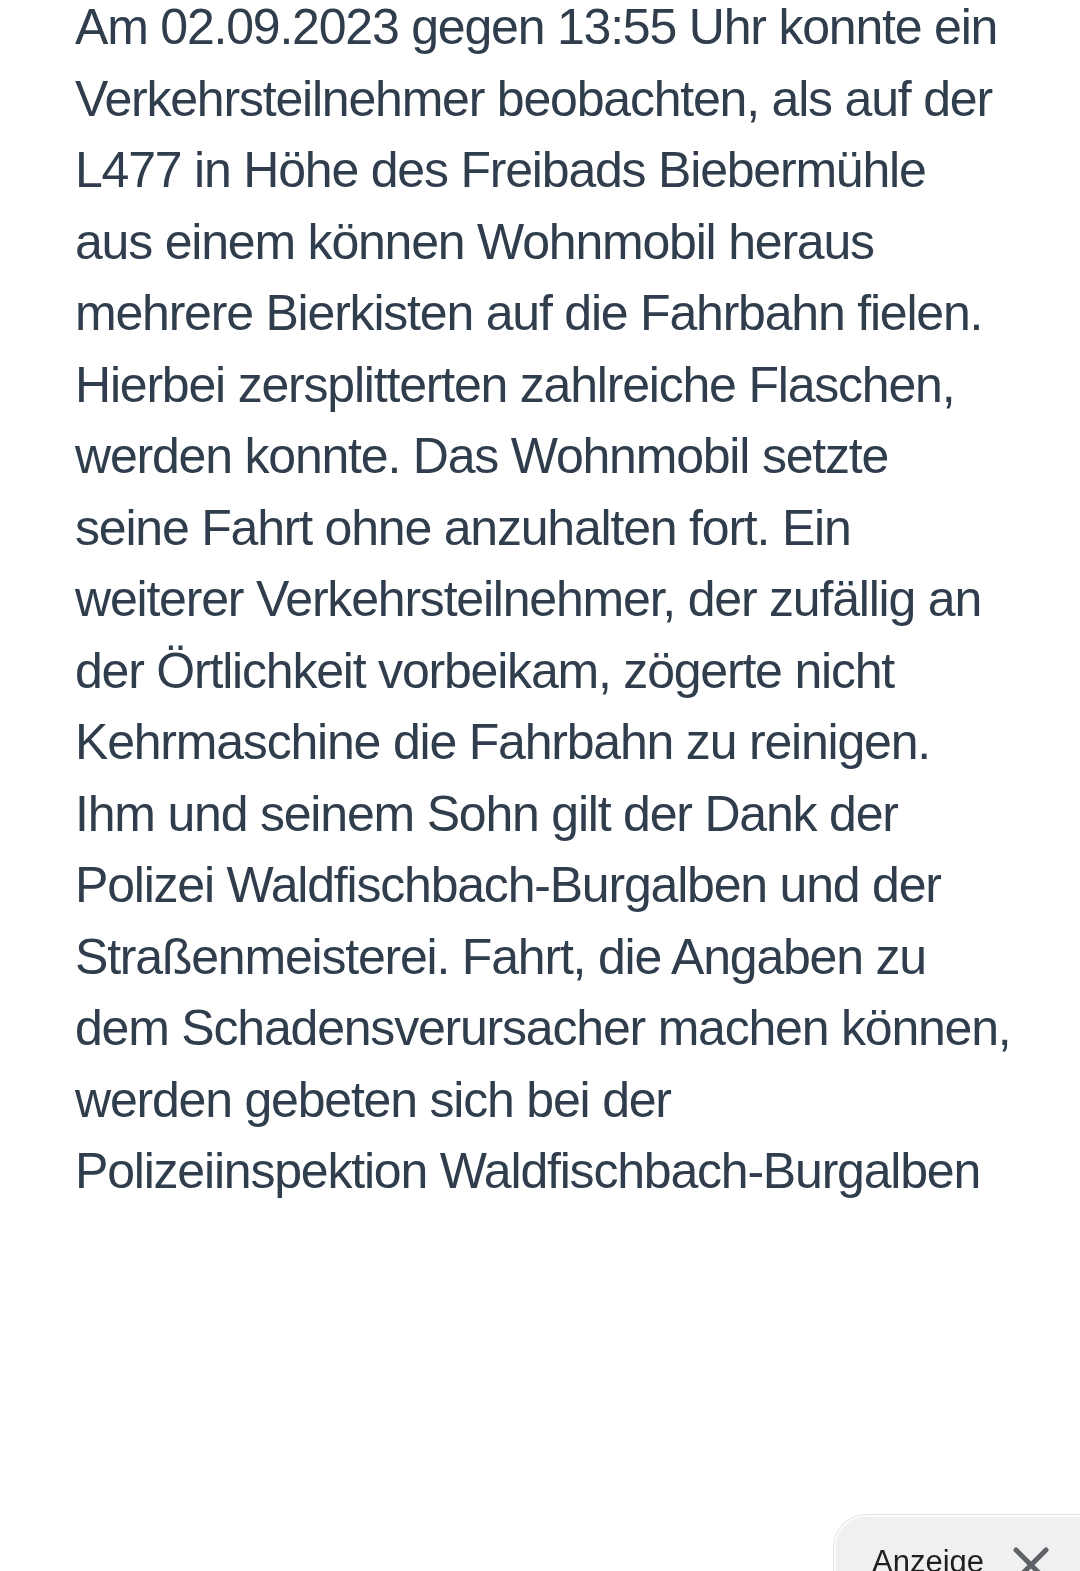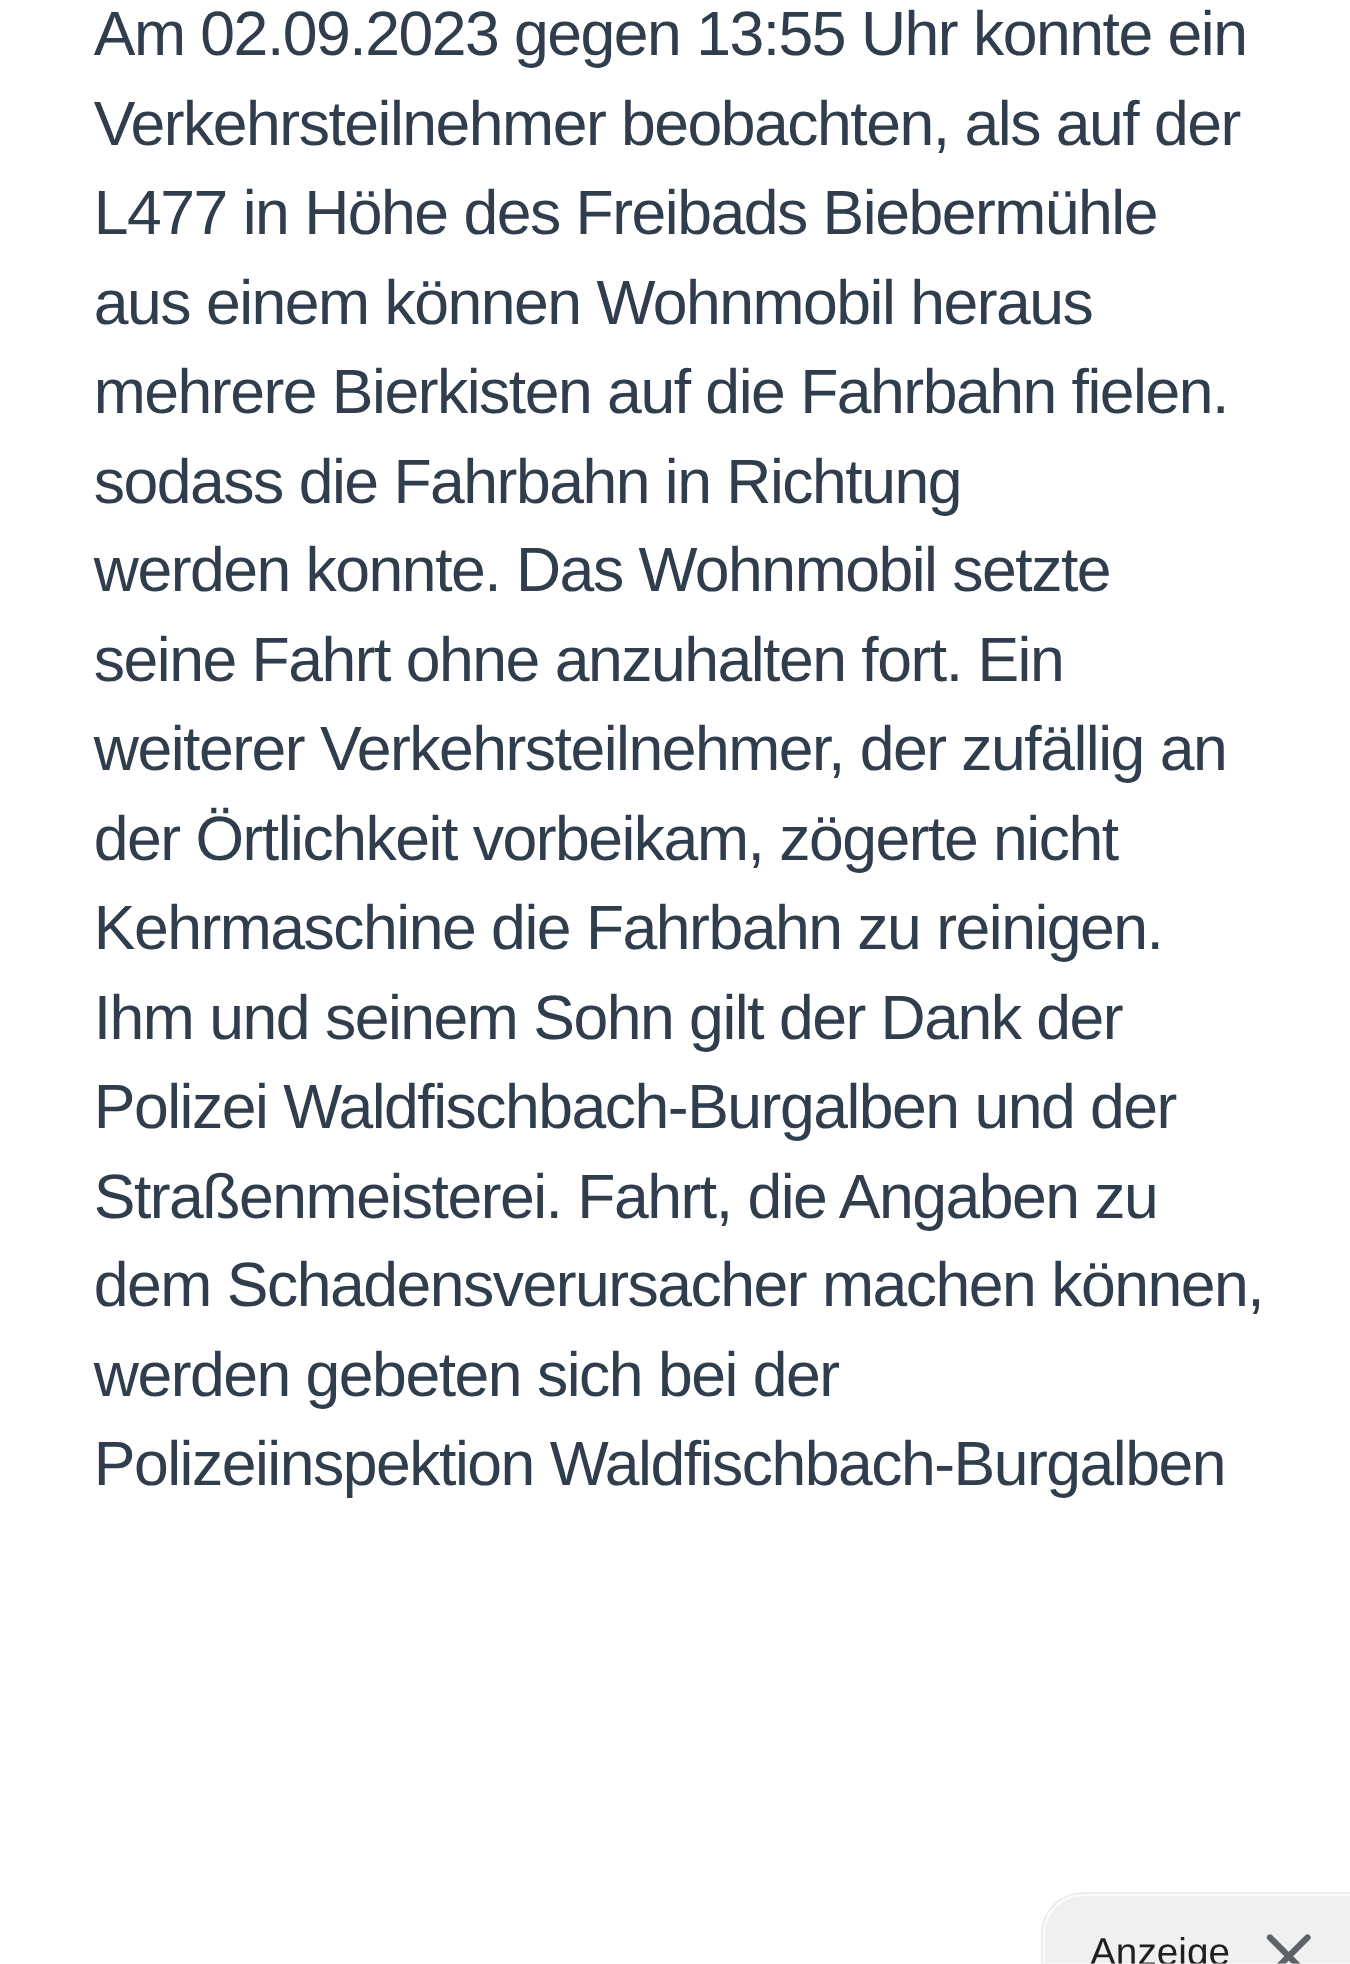--- a/index.html
+++ b/index.html
@@ -78,21 +78,21 @@
 <body>
 
 <div class="page">
 
   <div class="article" style="color: rgb(47, 61, 76);">
       <div class="line">Am 02.09.2023 gegen 13:55 Uhr konnte ein</div>
       <div class="line">Verkehrsteilnehmer beobachten, als auf der</div>
       <div class="line">L477 in Höhe des Freibads Biebermühle</div>
       <div class="line">aus einem können Wohnmobil heraus</div>
       <div class="line">mehrere Bierkisten auf die Fahrbahn fielen.</div>
-      <div class="line">sodass die Fahrbahn in Richtung</div>
+      <div class="line">Hierbei zersplitterten zahlreiche Flaschen,</div>
       <div class="line">werden konnte. Das Wohnmobil setzte</div>
       <div class="line">seine Fahrt ohne anzuhalten fort. Ein</div>
       <div class="line">weiterer Verkehrsteilnehmer, der zufällig an</div>
       <div class="line">der Örtlichkeit vorbeikam, zögerte nicht</div>
       <div class="line">Kehrmaschine die Fahrbahn zu reinigen.</div>
       <div class="line">Ihm und seinem Sohn gilt der Dank der</div>
       <div class="line">Polizei Waldfischbach-Burgalben und der</div>
       <div class="line">Straßenmeisterei. Fahrt, die Angaben zu</div>
       <div class="line">dem Schadensverursacher machen können,</div>
       <div class="line">werden gebeten sich bei der</div>

